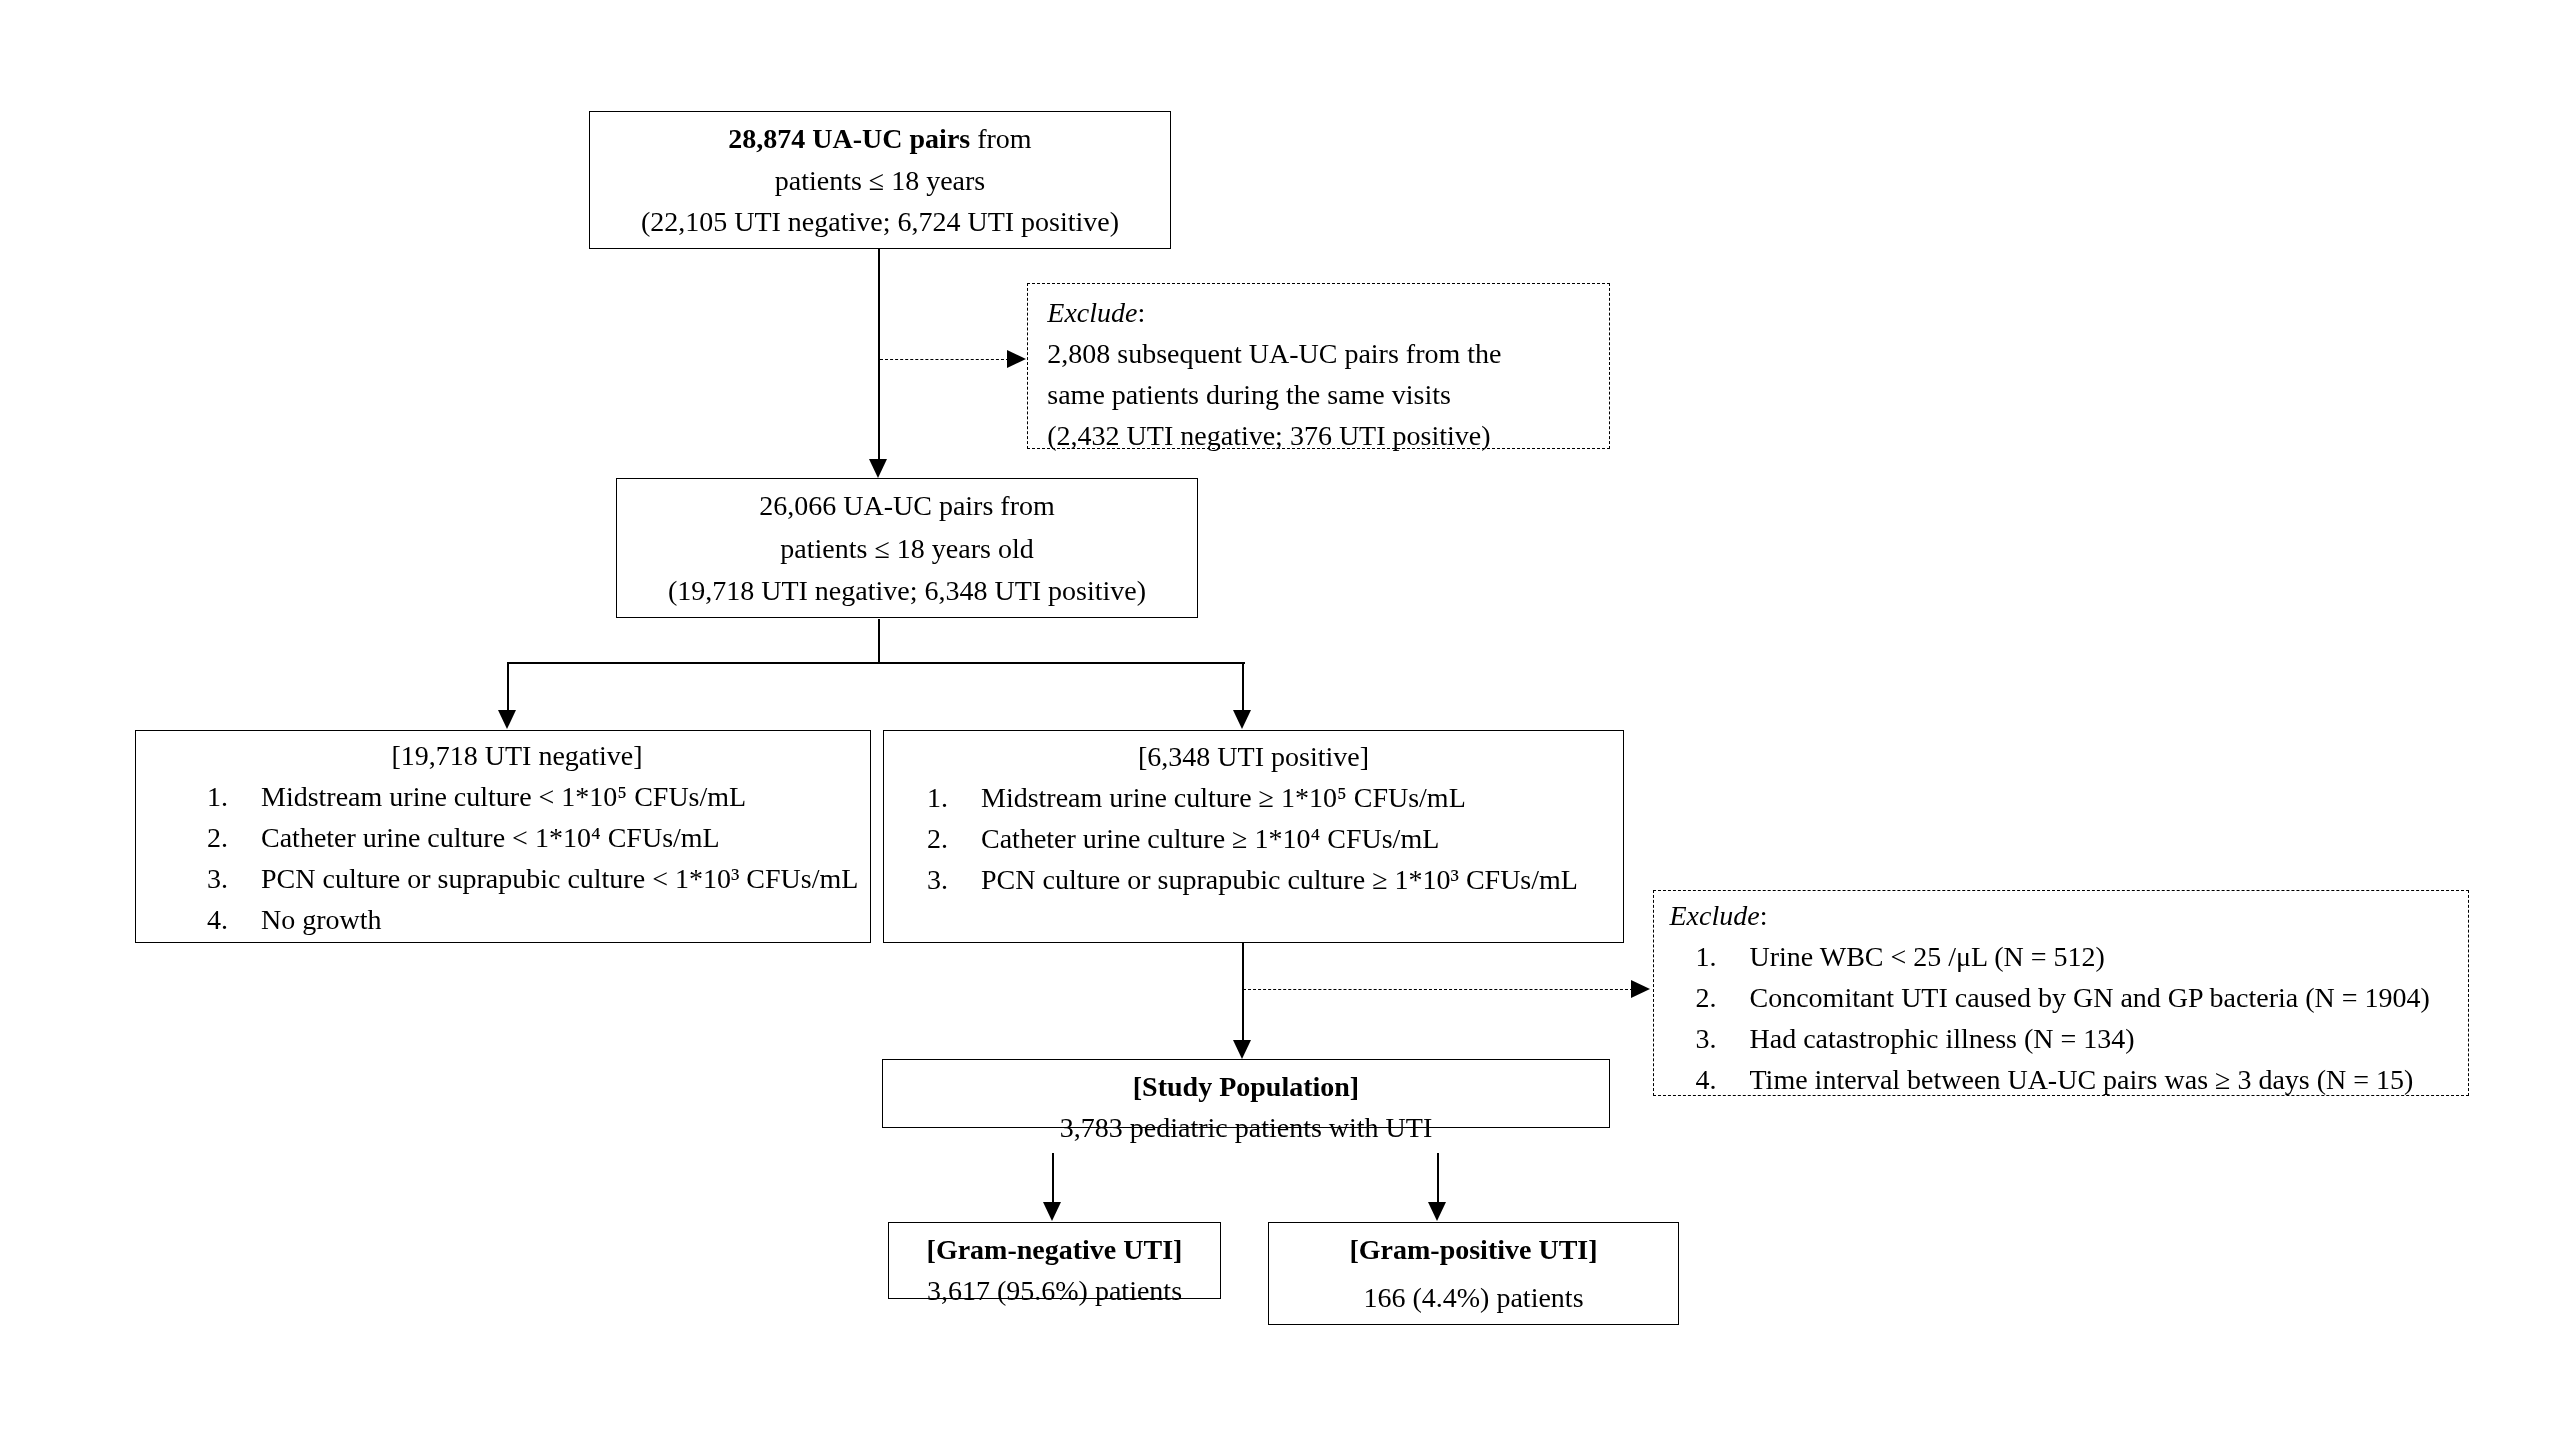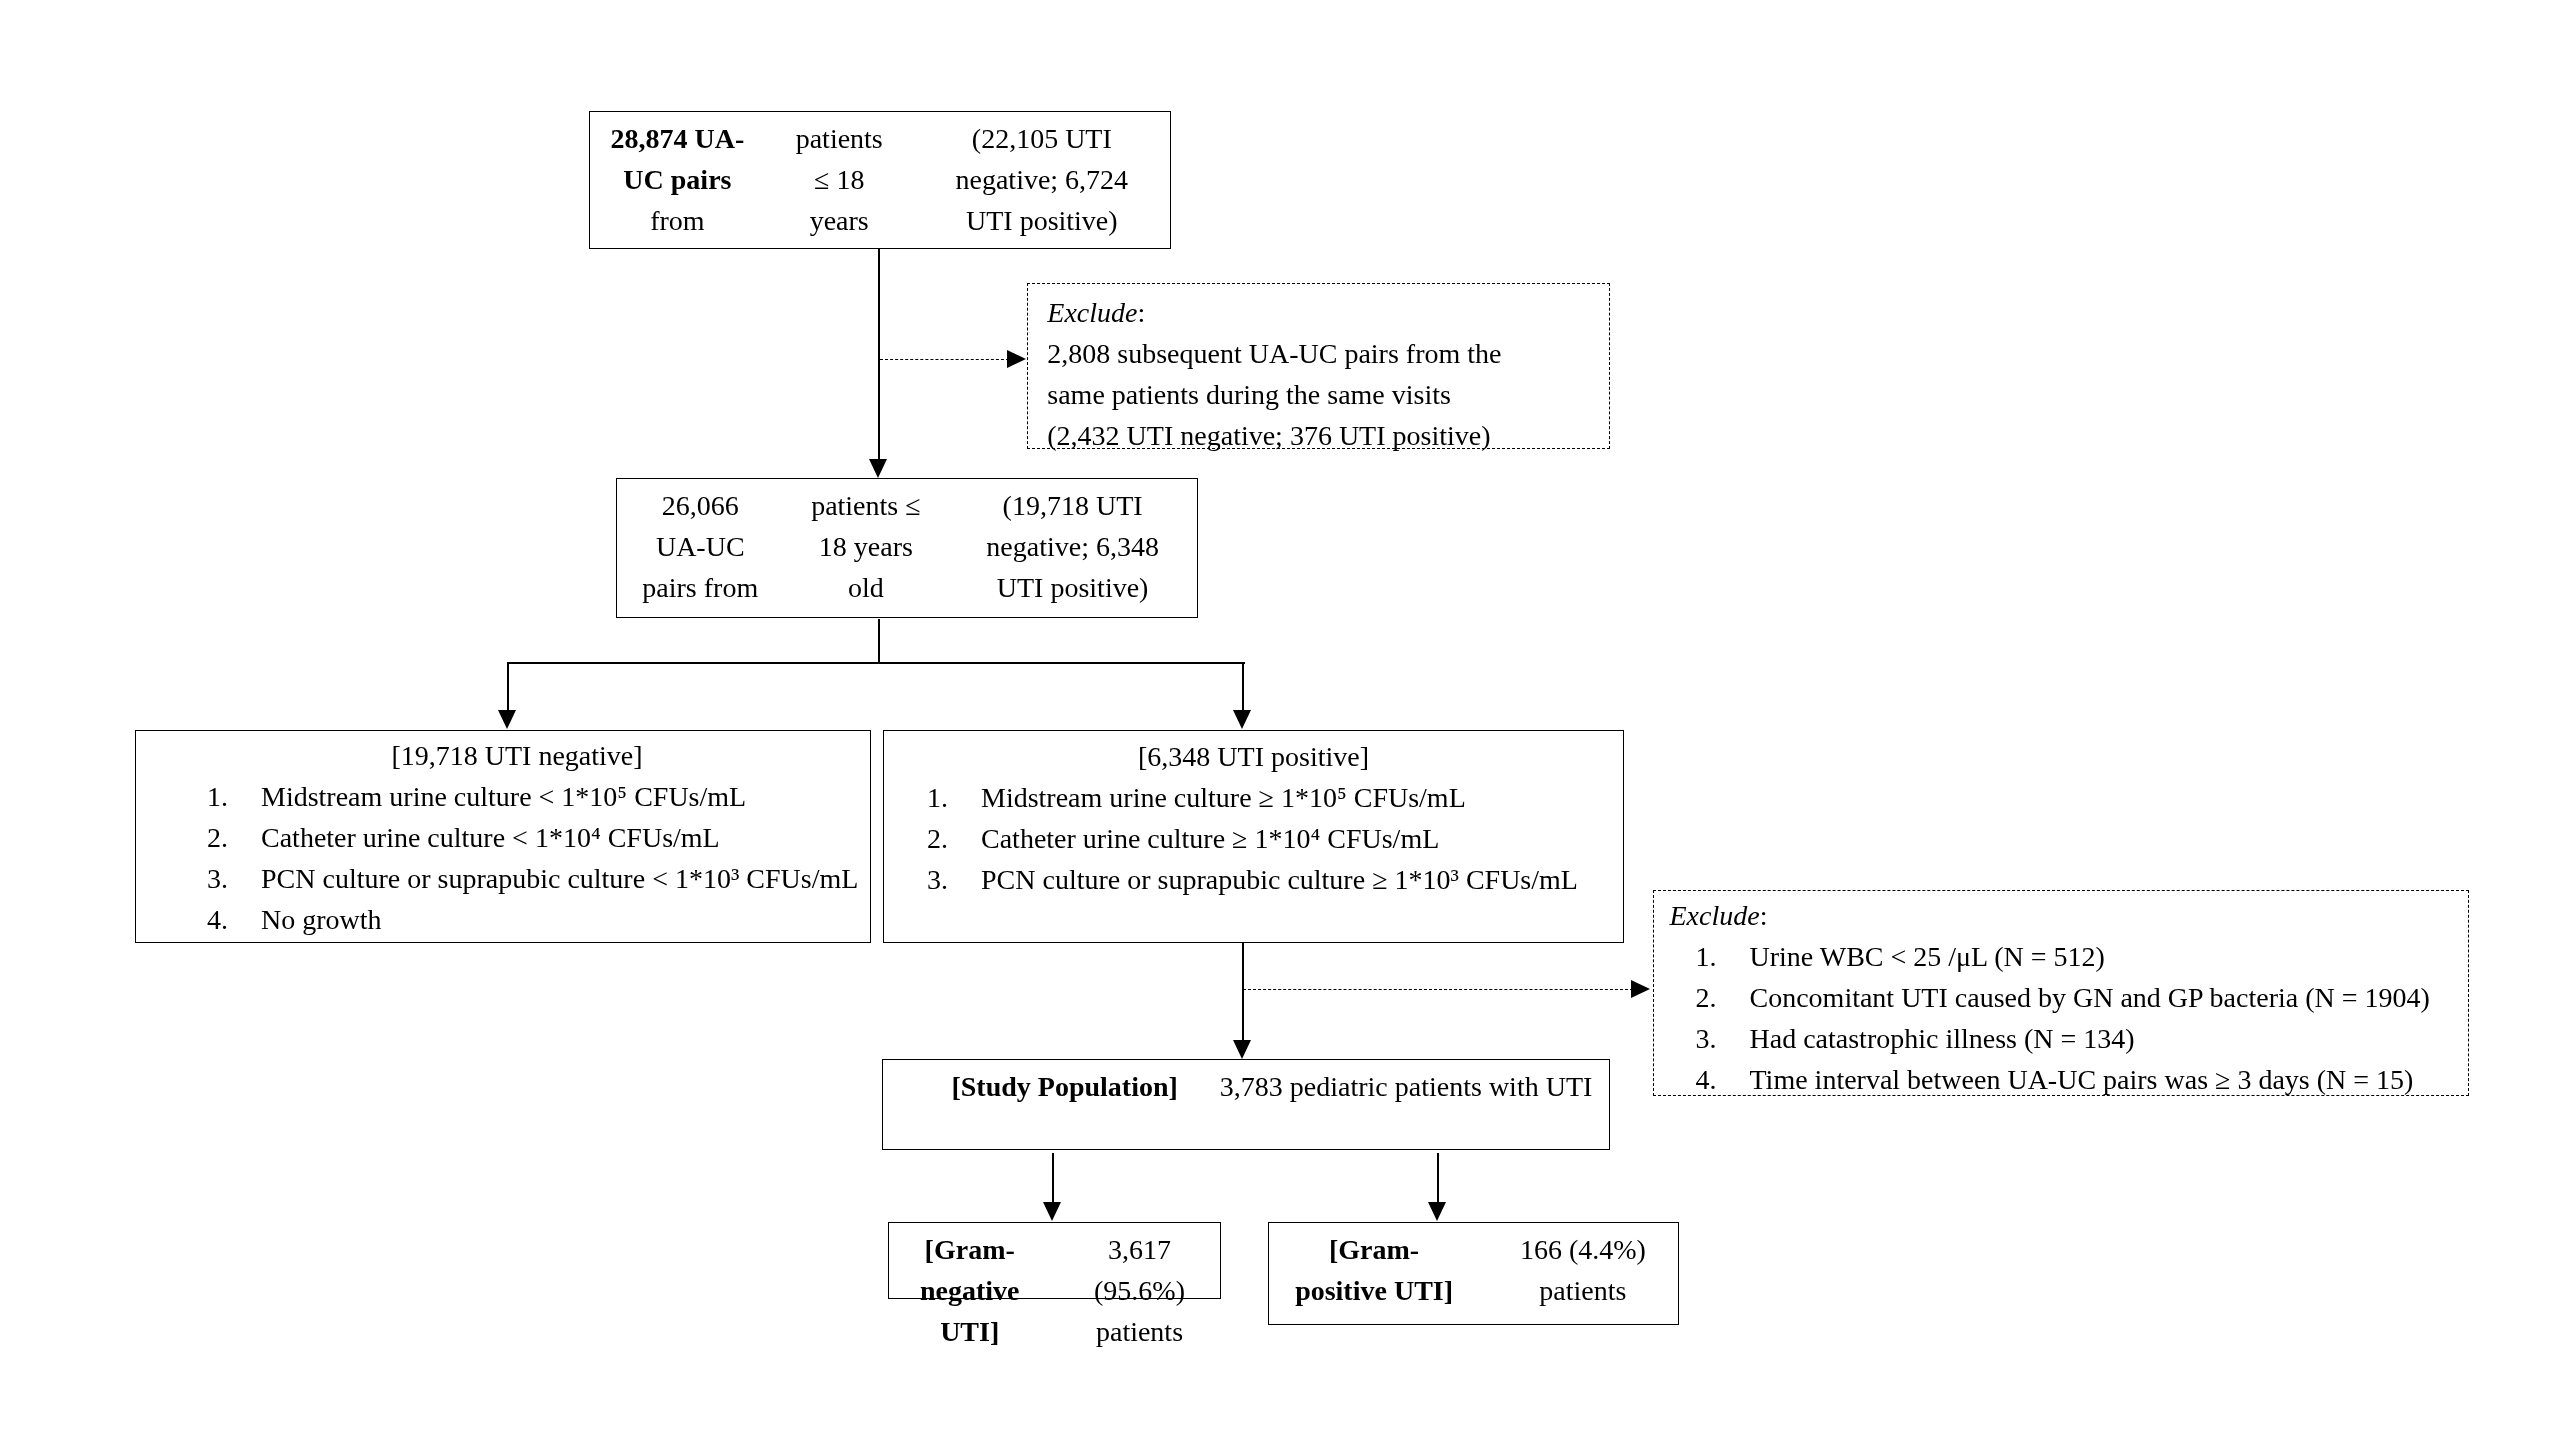--- a/index.html
+++ b/index.html
@@ -21,24 +21,23 @@
     position: absolute;
     box-sizing: border-box;
     border: 1.9px solid #000000;
     background: #ffffff;
   }
   .box.dashed {
     border-style: dashed;
   }
   .center-col {
     display: flex;
-    flex-direction: row;
-    justify-content: flex-end;
+    flex-direction: column;
+    justify-content: space-between;
     text-align: center;
-    gap: 42px;
   }
   .pad {
     padding: 6.4px 16.7px;
   }
   .b { font-weight: bold; }
   .it { font-style: italic; }
   .list-row {
     display: flex;
     align-items: flex-start;
   }
@@ -182,21 +181,21 @@
     <div class="list-row list-indent-sm">
       <span class="num">3.</span>
       <span class="txt">Had catastrophic illness (N = 134)</span>
     </div>
     <div class="list-row list-indent-sm">
       <span class="num">4.</span>
       <span class="txt">Time interval between UA-UC pairs was ≥ 3 days (N = 15)</span>
     </div>
   </div>
 
-  <div class="box center-col pad" style="left:882px; top:1059px; width:728px; height:91px;">
+  <div class="box center-col pad" style="left:882px; top:1059px; width:728px; height:69px;">
     <div class="b">[Study Population]</div>
     <div>3,783 pediatric patients with UTI</div>
   </div>
 
   <div class="vline" style="left:1052px; top:1153px; height:51px;"></div>
   <div class="arrow-down" style="left:1043px; top:1202px;"></div>
   <div class="vline" style="left:1437px; top:1153px; height:51px;"></div>
   <div class="arrow-down" style="left:1428px; top:1202px;"></div>
 
   <div class="box center-col pad" style="left:888px; top:1222px; width:333px; height:77px;">

